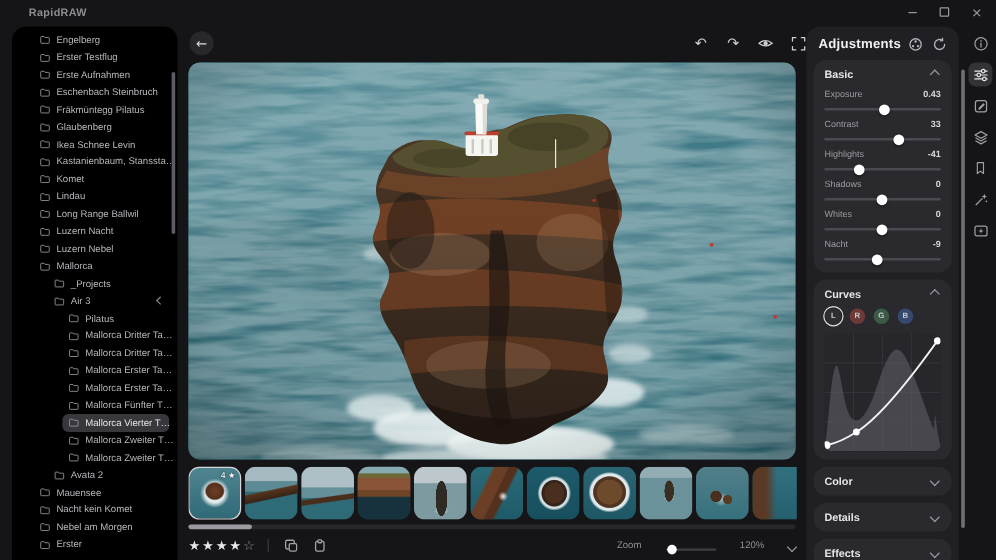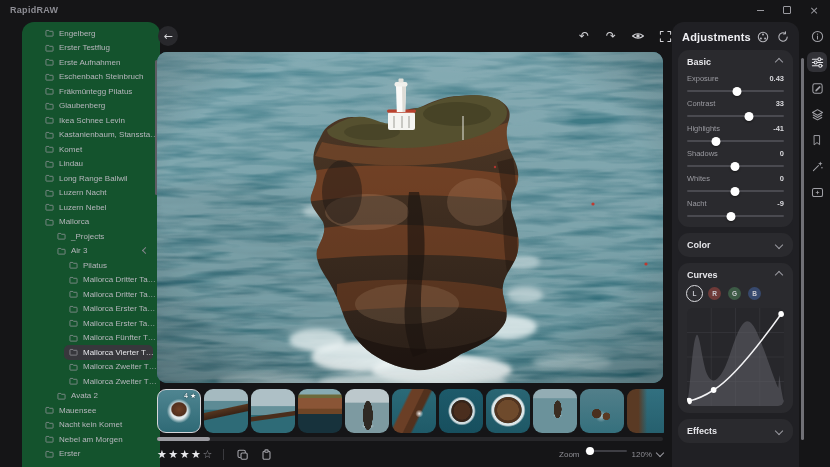--- a/index.html
+++ b/index.html
@@ -2,29 +2,29 @@
 <html><head>
 <meta charset="utf-8">
 <style>
   html,body{margin:0;padding:0;background:#0e0e10;}
   #app{position:relative;width:830px;height:467px;background:#151517;overflow:hidden;
        font-family:"Liberation Sans",sans-serif;-webkit-font-smoothing:antialiased;}
   .glyph{font-family:"DejaVu Sans","Liberation Sans",sans-serif;}
 
   
   #titlebar{position:absolute;left:0;top:0;width:100%;height:22px;}
-  #app-title{position:absolute;left:10px;top:5px;font-size:9px;font-weight:bold;color:#8d8d94;letter-spacing:.3px;}
+  #app-title{position:absolute;left:24px;top:5px;font-size:9px;font-weight:bold;color:#8d8d94;letter-spacing:.3px;}
   #winctrls{position:absolute;right:10px;top:3px;display:flex;gap:15px;align-items:center;height:14px;}
   .wbtn{color:#9a9aa0;display:grid;place-items:center;width:12px;height:12px;cursor:default;}
   .wbtn .min{width:7px;height:1px;background:#9a9aa0;}
   .wbtn .max{width:6px;height:6px;border:1px solid #9a9aa0;border-radius:1px;}
   .wbtn.close{font-size:11px;line-height:1;}
 
   
-  #sidebar{position:absolute;left:22px;top:22px;width:138px;height:445px;background:#14532d;
+  #sidebar{position:absolute;left:10px;top:22px;width:138px;height:445px;background:#000000;
            border-radius:12px 12px 0 0;overflow:hidden;padding-top:4px;box-sizing:border-box;}
   .tree-item{display:flex;align-items:center;gap:5px;height:14.5px;margin-left:calc(18px + var(--d,0)*12px);
              margin-right:7px;padding-left:5px;border-radius:5px;font-size:8px;color:#b6b6bc;white-space:nowrap;}
   .tree-item.selected{background:#37373c;color:#e6e6ea;}
   .tree-item svg{flex:none;}
   .tree-chev{display:none;margin-left:auto;margin-right:5px;width:4px;height:4px;
              border-left:1.2px solid #85858c;border-bottom:1.2px solid #85858c;transform:rotate(45deg);}
   .tree-chev.show{display:block;}
   #sidebar-scroll{position:absolute;right:2px;top:38px;width:3px;height:135px;background:#5c5c63;border-radius:2px;}
 
@@ -79,21 +79,21 @@
   #strip-scroll{position:absolute;left:157px;top:437px;width:506px;height:4px;background:#27272a;border-radius:2px;}
   #strip-scroll .sthumb{position:absolute;left:0;top:0;width:53px;height:4px;background:#9a9aa0;border-radius:2px;}
 
   
   #bottombar{position:absolute;left:157px;top:444px;width:506px;height:21px;display:flex;align-items:center;}
   #rating{font-size:11px;letter-spacing:1.5px;color:#e8e8ec;}
   #rating .empty{color:#8d8d94;}
   .bdivider{width:1px;height:11px;background:#3a3a3e;margin:0 11px 0 9px;}
   .tool-ic{display:grid;place-items:center;width:16px;height:16px;margin-right:8px;}
   .tool-ic svg{stroke:#a2a2a8;fill:none;stroke-width:1.1;stroke-linecap:round;stroke-linejoin:round;}
-  #zoom-cluster{margin-left:auto;display:flex;align-items:flex-start;gap:5px;}
+  #zoom-cluster{margin-left:auto;display:flex;align-items:flex-end;gap:20px;}
   #zoom-label,#zoom-value{font-size:8px;color:#8e8e94;}
   #zoom-track{position:relative;width:42px;height:2px;background:#3e3e44;border-radius:1px;}
   #zoom-handle{position:absolute;top:-3px;width:8px;height:8px;border-radius:50%;background:#fff;transform:translateX(-50%);}
   .chev{width:5px;height:5px;border-right:1.3px solid #9a9aa0;border-bottom:1.3px solid #9a9aa0;display:inline-block;}
   .chev.down{transform:rotate(45deg);}
   .chev.up{transform:rotate(-135deg);}
 
   
   #adjpanel{position:absolute;left:672px;top:22px;width:127px;height:445px;background:#202024;
             border-radius:12px 12px 0 0;box-sizing:border-box;padding:0 6px;overflow:hidden;}
@@ -656,27 +656,20 @@
             </div>
             <div class="track">
               <span class="handle" style="left: 45%;"></span>
             </div>
           </div>
         </div>
     </div>
 
     <div class="card">
       <div class="card-head">
-        <span class="card-title">Color</span>
-        <span class="chev down"></span>
-      </div>
-    </div>
-
-    <div class="card">
-      <div class="card-head">
         <span class="card-title">Curves</span>
         <span class="chev up"></span>
       </div>
       <div id="channels">
 
           <span class="chip ring" style="background: rgb(46, 46, 50);">
             <span>L</span>
           </span>
 
           <span class="chip" style="background: rgb(110, 58, 56);">
@@ -702,20 +695,33 @@
               <line x1="0" y1="73.5" x2="102" y2="73.5"></line>
           </g>
           <path fill="#5e5e64" opacity="0.6" d="M0,98 L0,93 C3,92 5,34 10,27 C13,23 16,54 21,66 C26,77 33,74 41,57 C47,44 53,19 61,14 C68,10 74,24 81,42 C87,57 92,72 96,80 L97,67 L99,81 L101,91 L102,93 L102,98 Z"></path>
           <path fill="none" stroke="#f2f2f4" stroke-width="1.6" stroke-linecap="round" d="M2,93 C12,91 20,87 28,82 C52,68 84,26 99,6"></path>
           <circle r="3.2" fill="#ffffff" cx="2" cy="93"></circle>
           <circle r="3" fill="#ffffff" cx="28" cy="82"></circle>
           <circle r="3" fill="#ffffff" cx="99" cy="6"></circle>
         </svg>
       </div>
     </div>
+
+    <div class="card">
+      <div class="card-head">
+        <span class="card-title">Color</span>
+        <span class="chev down"></span>
+      </div>
+    </div>
+    <div class="card">
+      <div class="card-head">
+        <span class="card-title">Details</span>
+        <span class="chev down"></span>
+      </div>
+    </div>
     <div class="card">
       <div class="card-head">
         <span class="card-title">Effects</span>
         <span class="chev down"></span>
       </div>
     </div>
   </div>
   <div id="adj-scrollbar"></div>
 
   <div id="rail">

